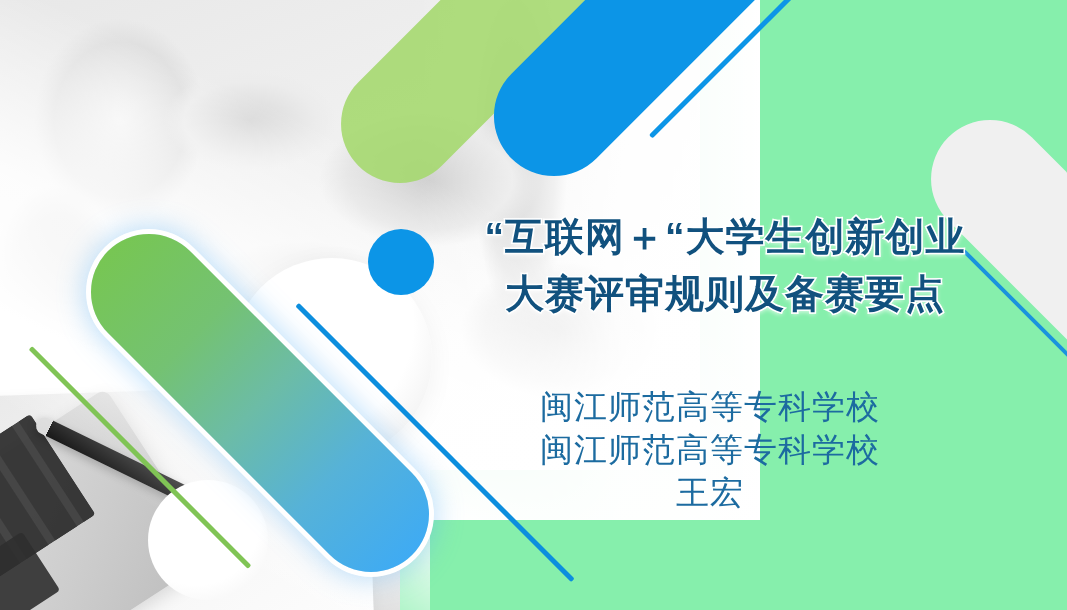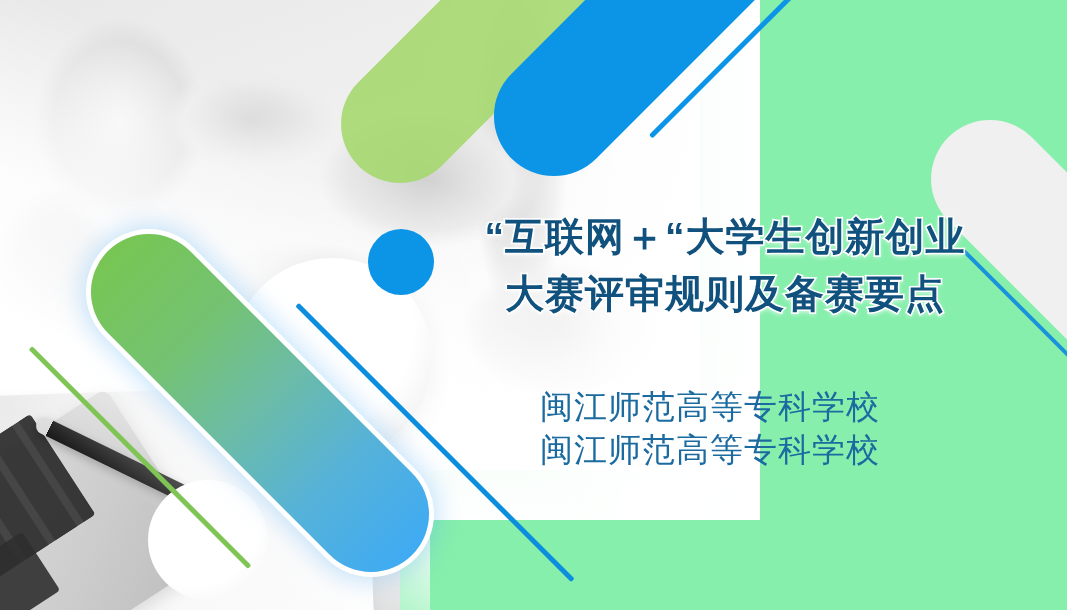--- a/index.html
+++ b/index.html
@@ -142,15 +142,16 @@
   <div class="circle" id="circle-blue"></div>
 
   <div id="title-block">
     <div class="title-line">“互联网＋“大学生创新创业</div>
     <div class="title-line">大赛评审规则及备赛要点</div>
   </div>
 
   <div id="subtitle-block">
     <div class="sub-line">闽江师范高等专科学校</div>
     <div class="sub-line">闽江师范高等专科学校</div>
+    <div class="sub-line">王宏</div>
   </div>
 
 </div>
 
 </body></html>

